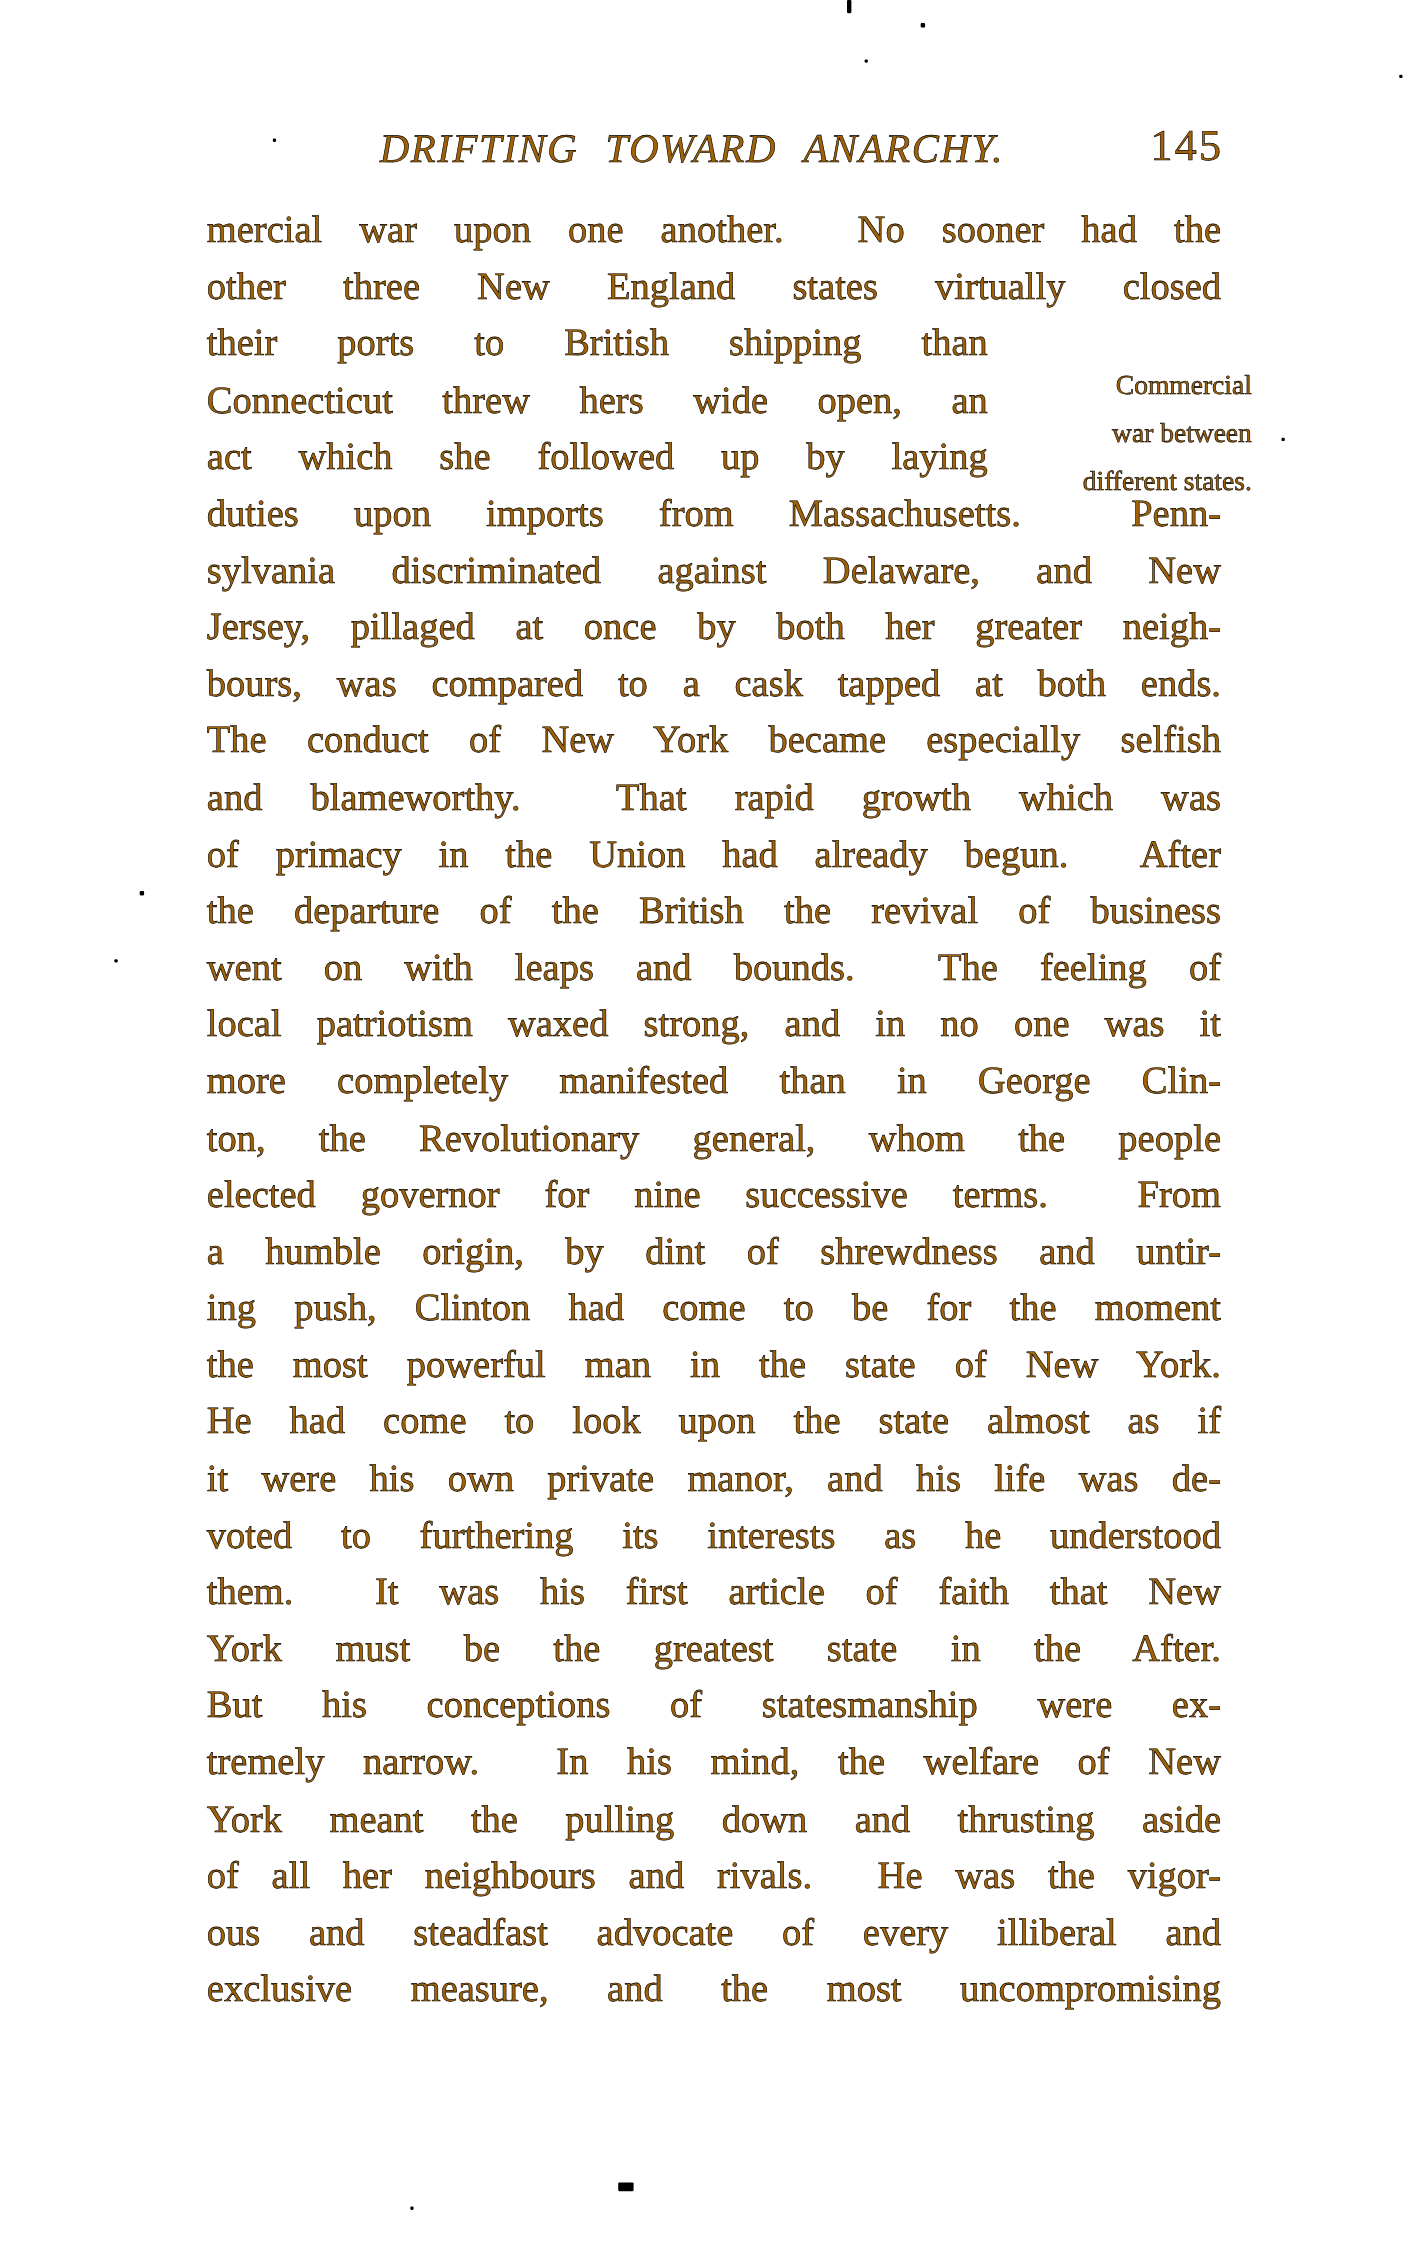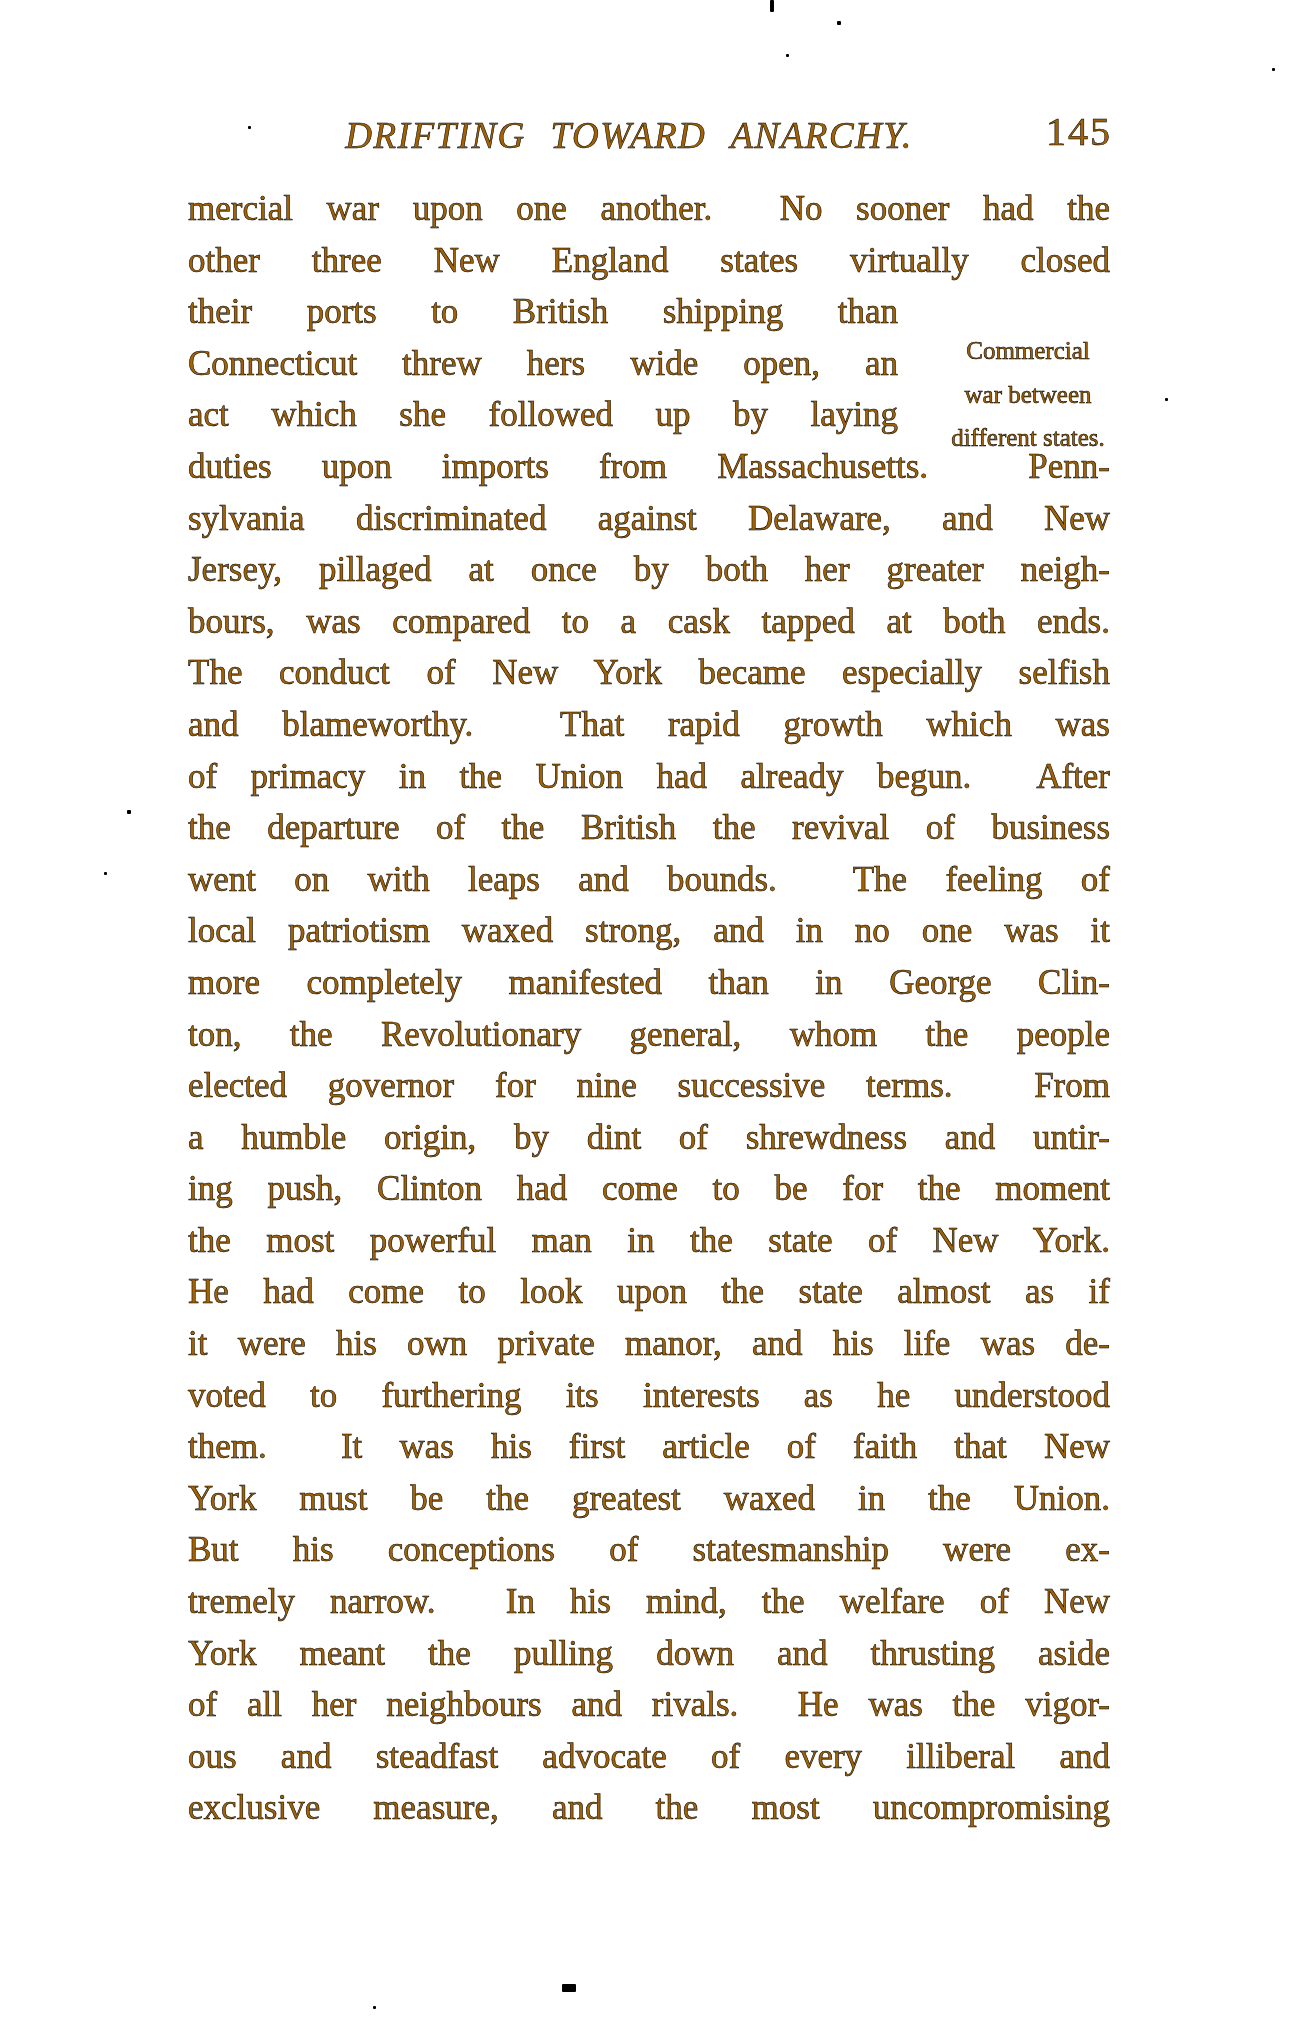--- a/index.html
+++ b/index.html
@@ -56,21 +56,21 @@
   .body-line.narrow {
     width: 710px;
   }
   .sidenote {
     position: absolute;
     left: 918px;
     top: 329px;
     width: 220px;
     font-size: 25px;
     line-height: 43.5px;
-    text-align: center;
+    text-align: right;
   }
   .speck {
     position: absolute;
     background: #000000;
     border-radius: 1px;
   }
 </style>
 </head>
 <body>
 
@@ -99,21 +99,21 @@
       <div class="body-line">more completely manifested than in George Clin-</div>
       <div class="body-line">ton, the Revolutionary general, whom the people</div>
       <div class="body-line">elected governor for nine successive terms.&nbsp; From</div>
       <div class="body-line">a humble origin, by dint of shrewdness and untir-</div>
       <div class="body-line">ing push, Clinton had come to be for the moment</div>
       <div class="body-line">the most powerful man in the state of New York.</div>
       <div class="body-line">He had come to look upon the state almost as if</div>
       <div class="body-line">it were his own private manor, and his life was de-</div>
       <div class="body-line">voted to furthering its interests as he understood</div>
       <div class="body-line">them.&nbsp; It was his first article of faith that New</div>
-      <div class="body-line">York must be the greatest waxed in the Union.</div>
+      <div class="body-line">York must be the greatest state in the After.</div>
       <div class="body-line">But his conceptions of statesmanship were ex-</div>
       <div class="body-line">tremely narrow.&nbsp; In his mind, the welfare of New</div>
       <div class="body-line">York meant the pulling down and thrusting aside</div>
       <div class="body-line">of all her neighbours and rivals.&nbsp; He was the vigor-</div>
       <div class="body-line">ous and steadfast advocate of every illiberal and</div>
       <div class="body-line">exclusive measure, and the most uncompromising</div>
     </div>
 
   <div class="sidenote">
     <div>Commercial</div>

